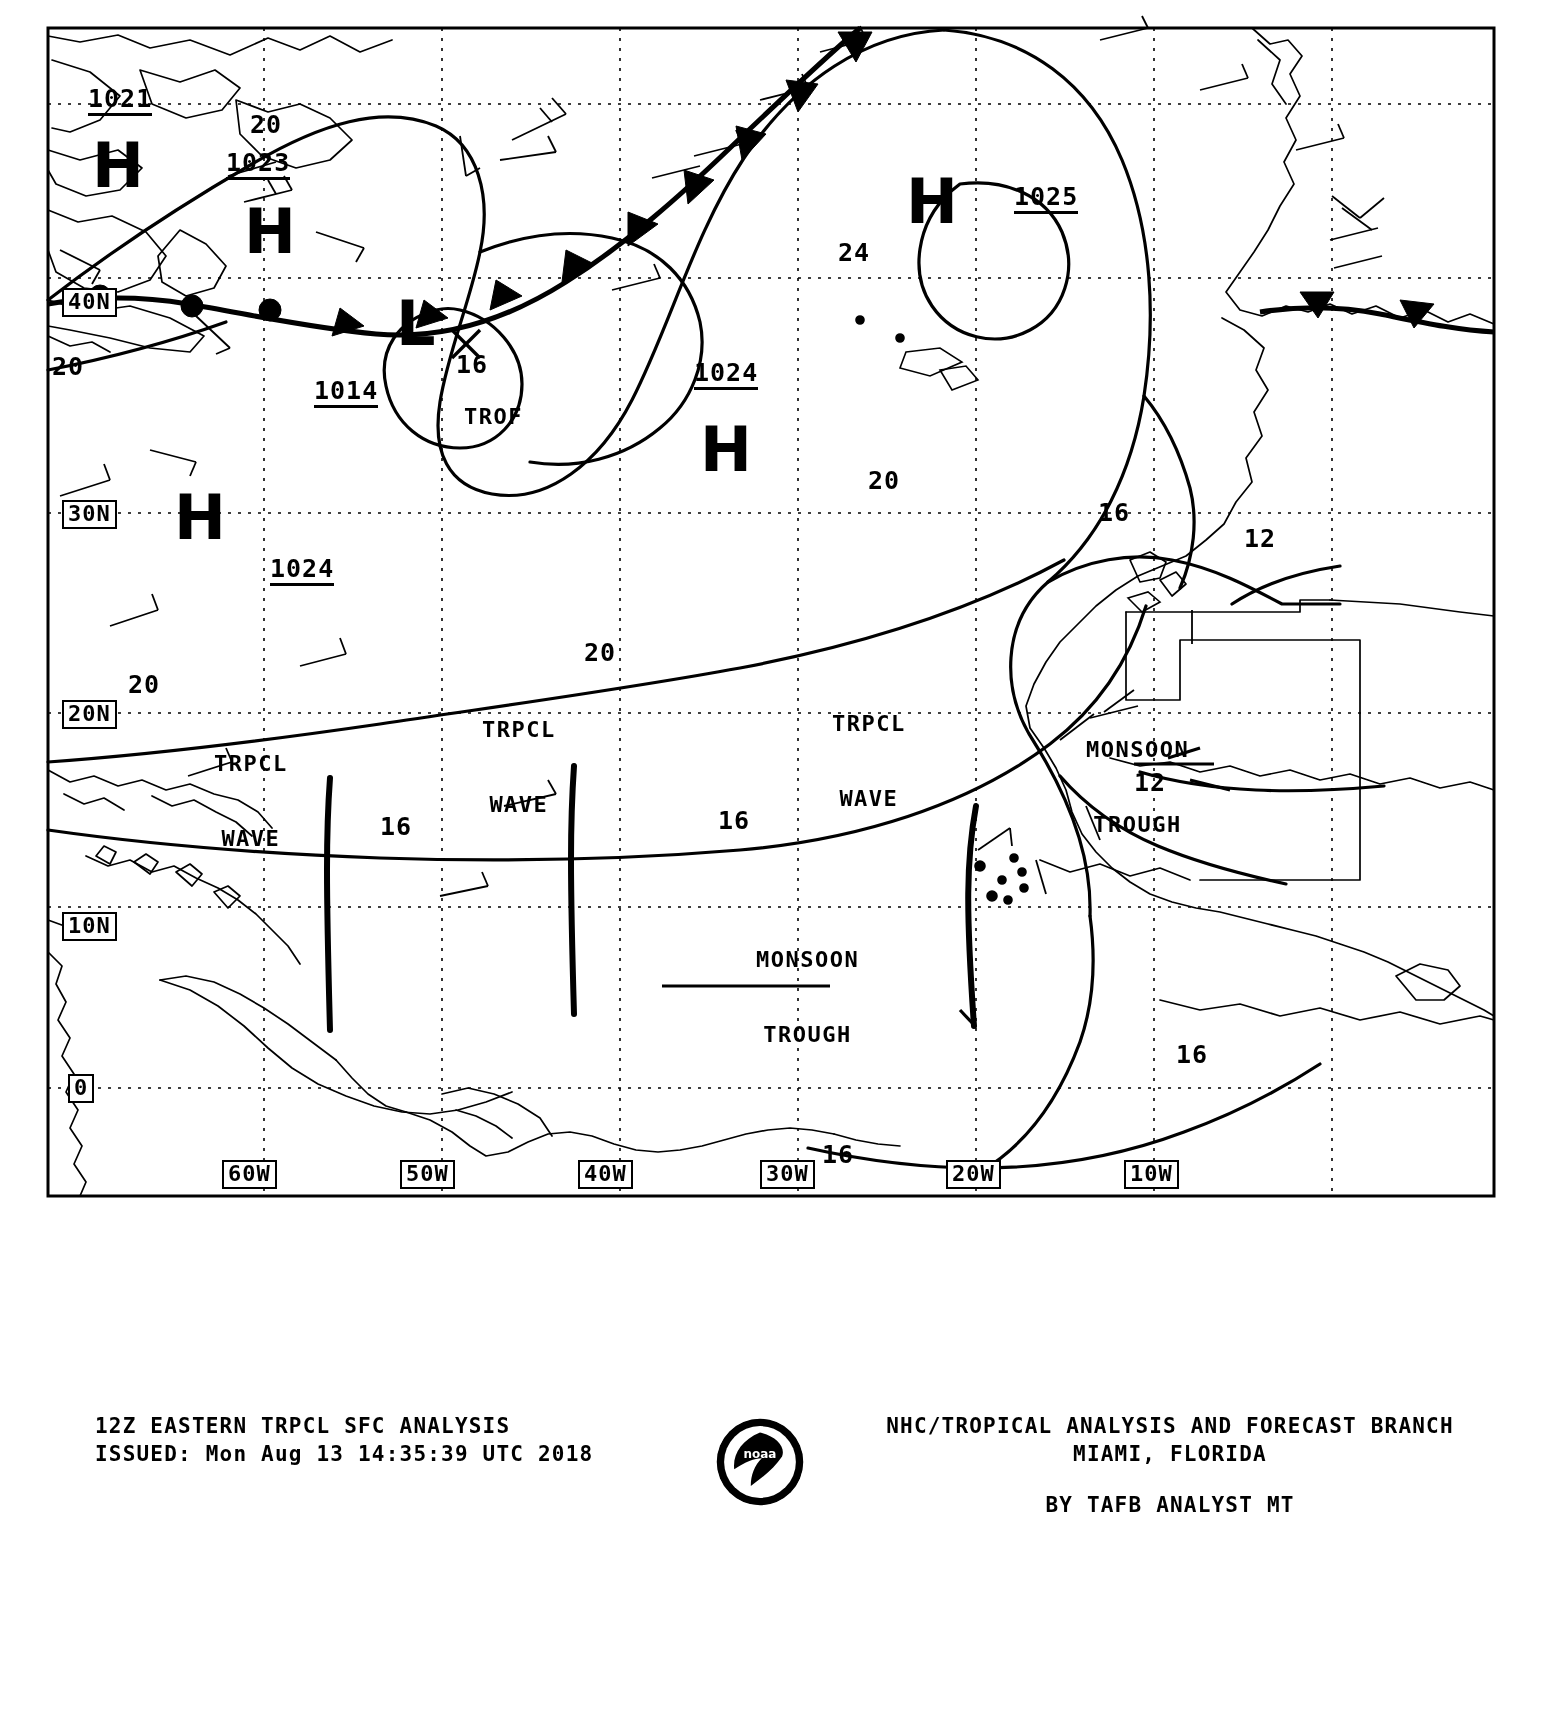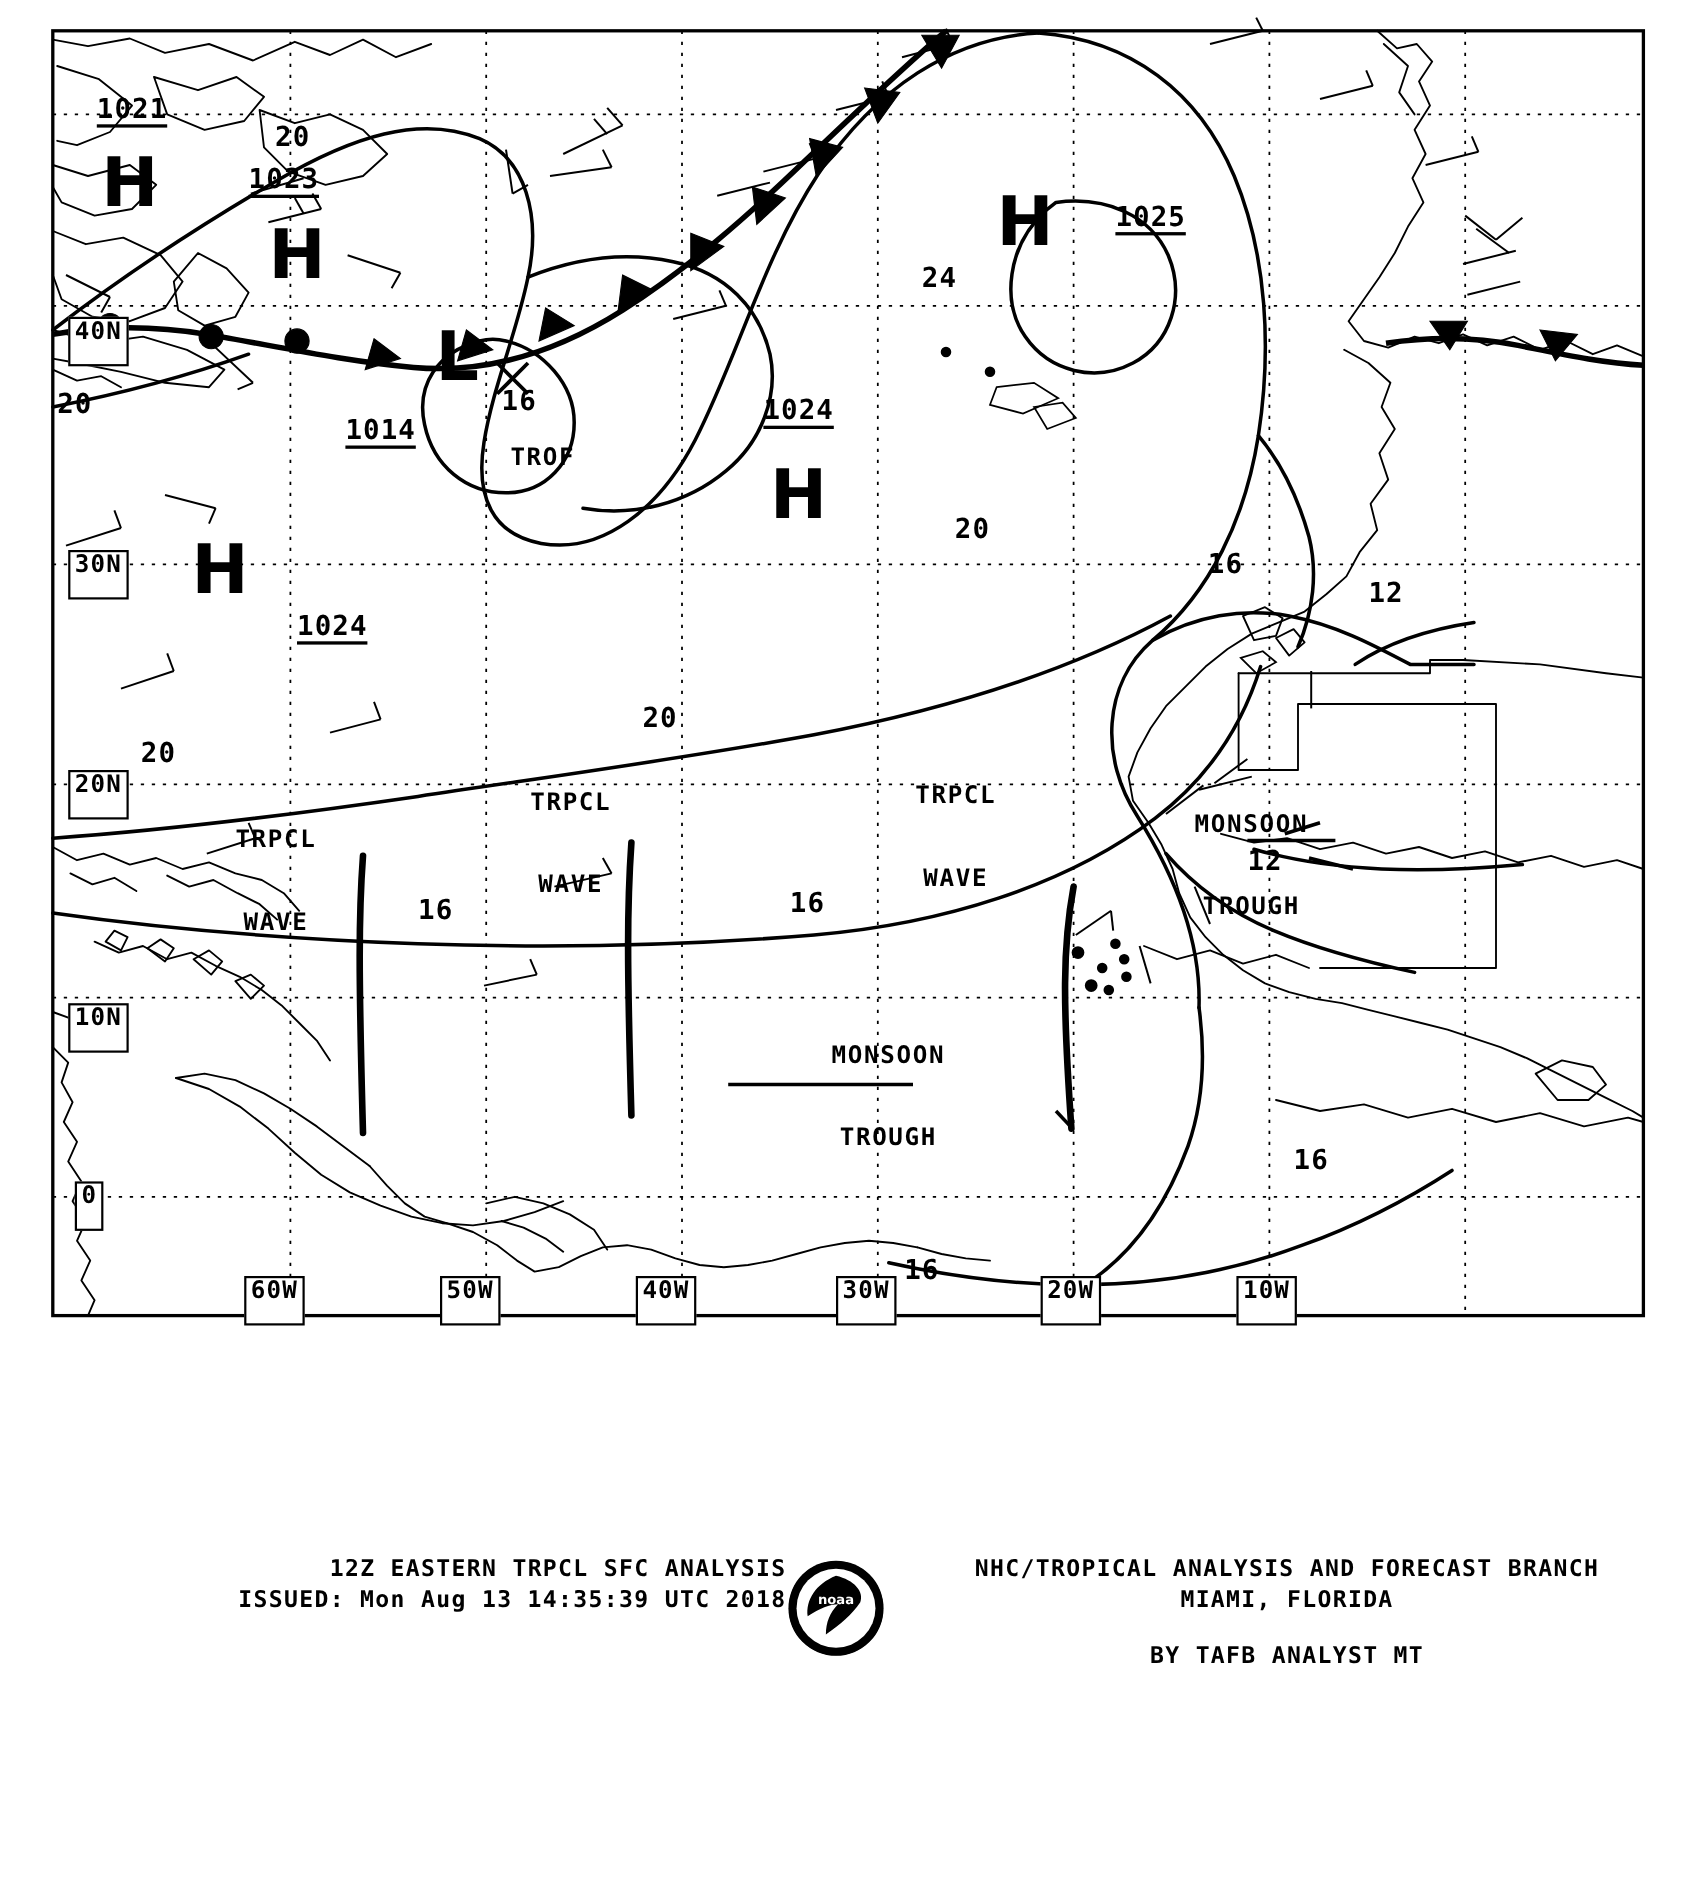--- a/index.html
+++ b/index.html
@@ -59,35 +59,35 @@
     letter-spacing: 1.5px;
     line-height: 1.15;
     text-align: center;
   }
   .grid-label {
     font-size: 22px;
     font-weight: bold;
     letter-spacing: 1px;
     border: 2px solid #000;
     background: #fff;
-    padding: 1px 4px 18px 4px;
+    padding: 1px 4px 2px 4px;
   }
   .footer {
     position: absolute;
     left: 0;
     top: 1398px;
     width: 1542px;
     height: 200px;
   }
   .footer-left {
     position: absolute;
     left: 95px;
     top: 14px;
     width: 620px;
-    text-align: right;
+    text-align: left;
     font-size: 21px;
     font-weight: bold;
     letter-spacing: 1.2px;
     line-height: 1.35;
   }
   .footer-right {
     position: absolute;
     left: 800px;
     top: 14px;
     width: 740px;

